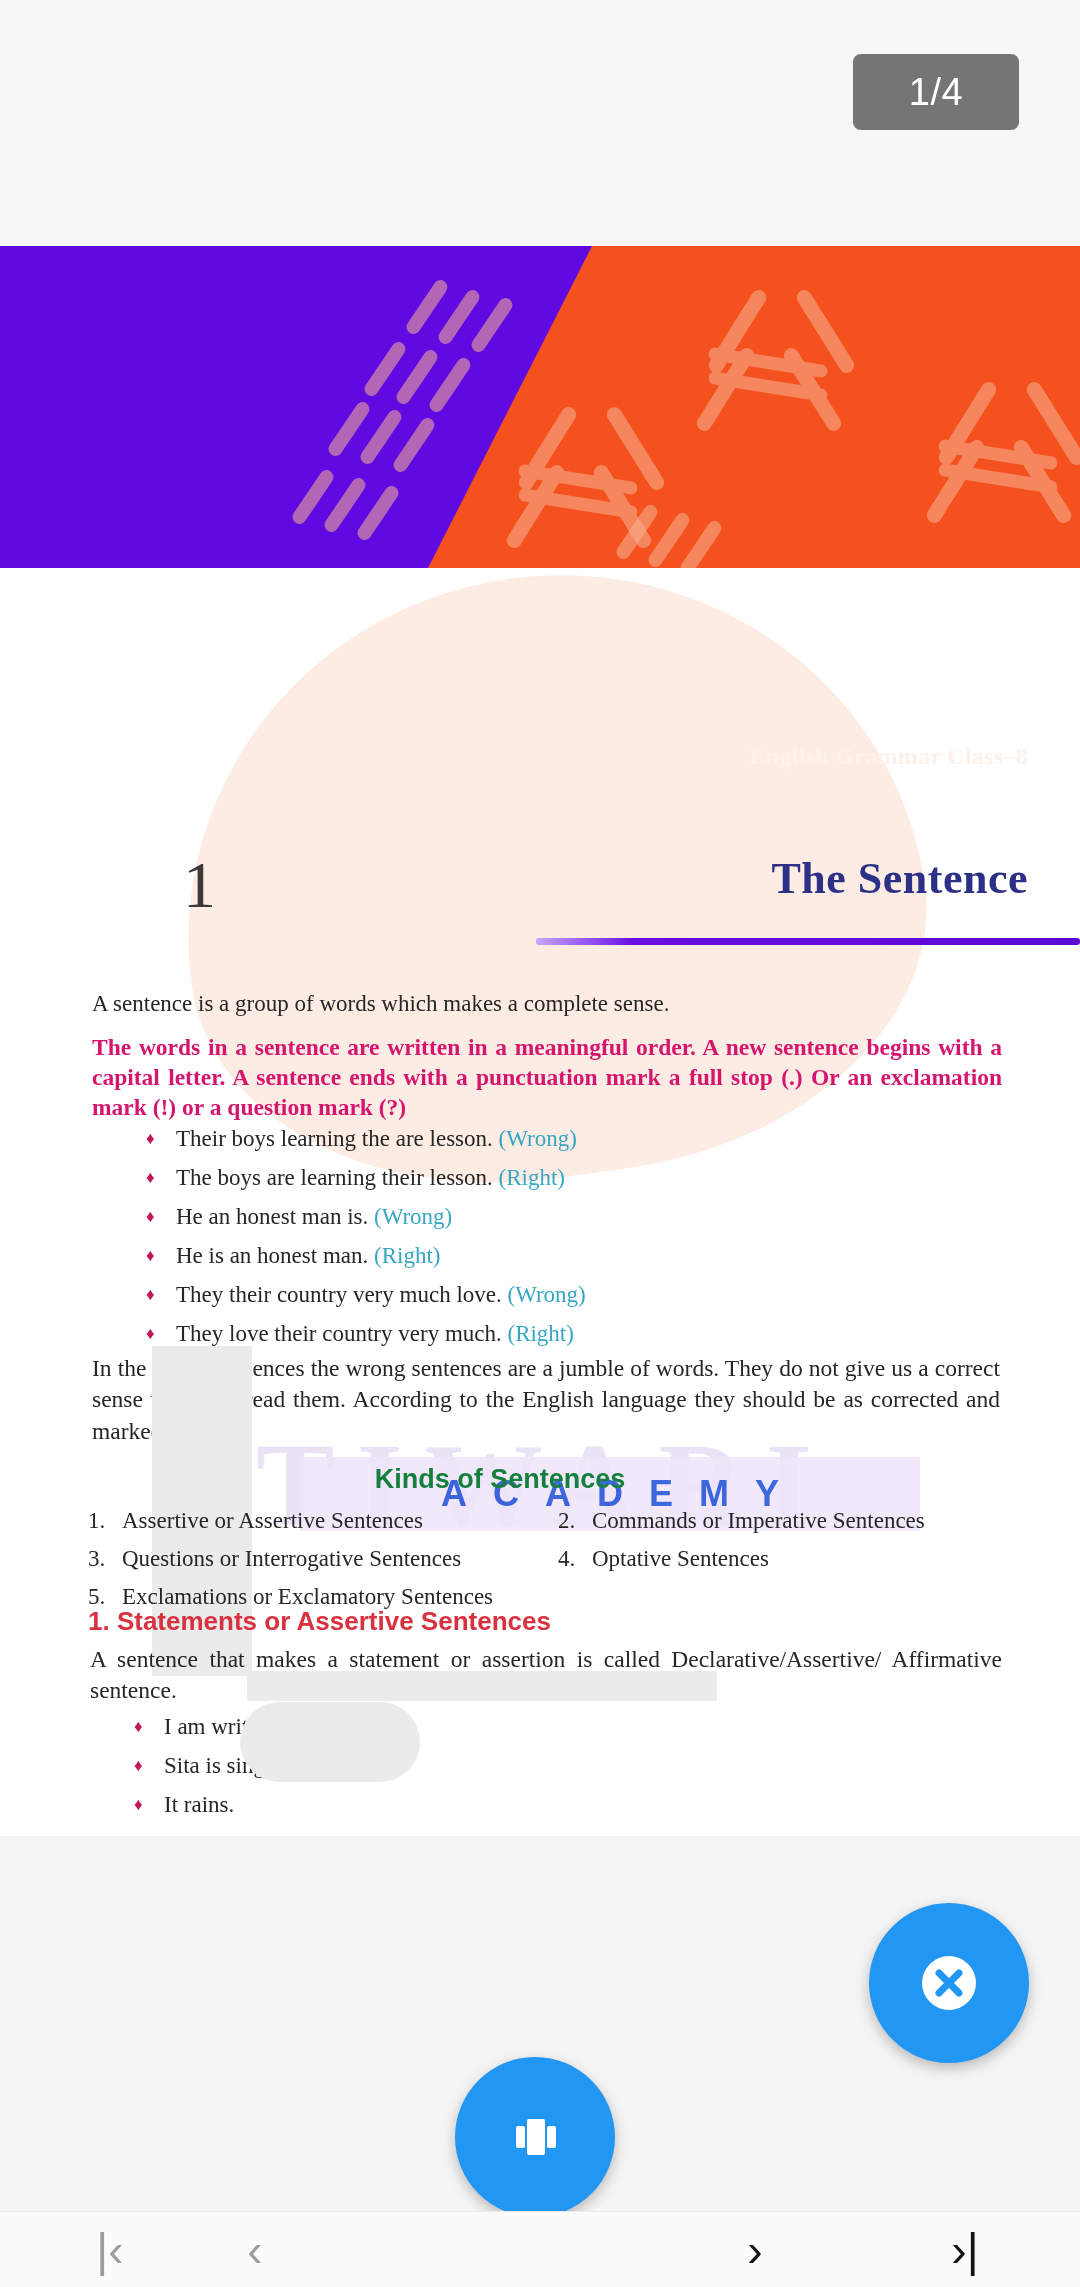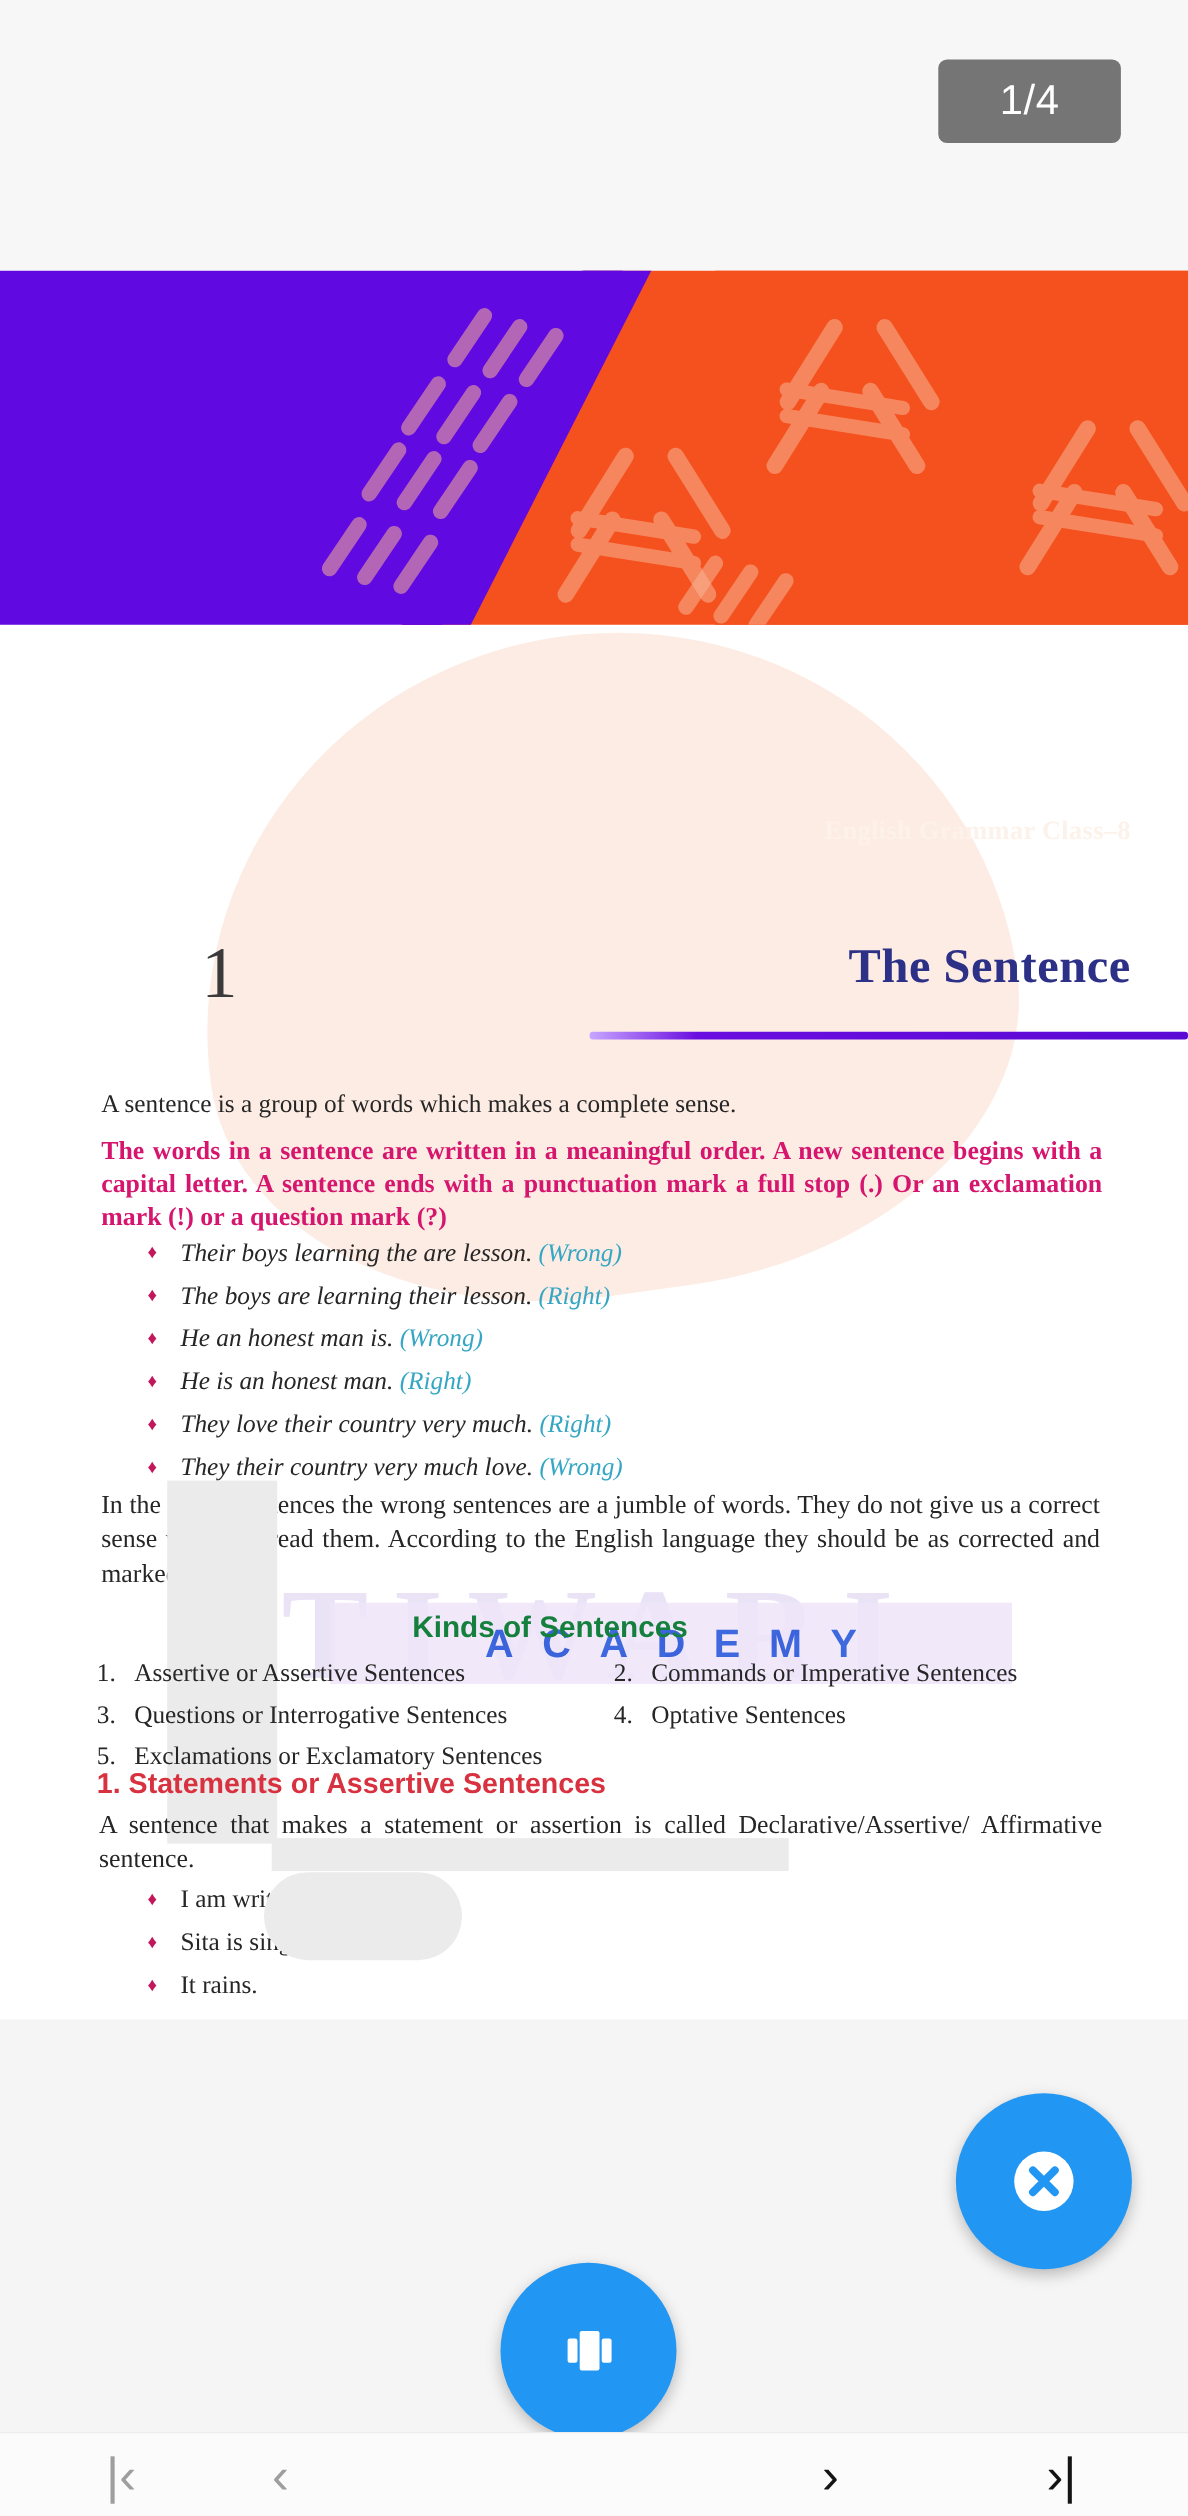--- a/index.html
+++ b/index.html
@@ -123,21 +123,21 @@
   ul.blist li {
     position: relative; font-size: 23px; color: #262626;
     padding-left: 36px; margin-bottom: 1px; line-height: 38px;
     white-space: nowrap;
   }
   ul.blist li::before {
     content: "\2666";
     position: absolute; left: 6px; top: 0;
     color: #c2185b; font-size: 17px;
   }
-  .bl-examples { left: 128px; top: 874px; font-style: italic; }
+  .bl-examples { left: 140px; top: 874px; }
   .bl-examples2 { left: 128px; top: 1462px; }
   .tag-wrong { color: #35a6c4; }
   .tag-right { color: #35a6c4; }
 
   .kinds-title {
     position: absolute; left: 0; top: 1218px; width: 1000px;
     text-align: center; font-family: "Liberation Sans", sans-serif;
     font-weight: bold; font-size: 27px; color: #15803d; z-index: 3;
   }
   .kinds-grid {
@@ -271,22 +271,22 @@
 
     <div class="p lead">A sentence is a group of words which makes a complete sense.</div>
 
     <div class="p pinkblock">The words in a sentence are written in a meaningful order. A new sentence begins with a capital letter. A sentence ends with a punctuation mark a full stop (.) Or an exclamation mark (!) or a question mark (?)</div>
 
     <ul class="blist bl-examples" id="examples-list">
         <li><span>Their boys learning the are lesson.</span><span class="tag-wrong"> (Wrong)</span></li>
         <li><span>The boys are learning their lesson.</span><span class="tag-right"> (Right)</span></li>
         <li><span>He an honest man is.</span><span class="tag-wrong"> (Wrong)</span></li>
         <li><span>He is an honest man.</span><span class="tag-right"> (Right)</span></li>
+        <li><span>They their country very much love.</span><span class="tag-wrong"> (Wrong)</span></li>
         <li><span>They love their country very much.</span><span class="tag-right"> (Right)</span></li>
-        <li><span>They their country very much love.</span><span class="tag-wrong"> (Wrong)</span></li>
       </ul>
 
     <div class="p para-mid">In the above sentences the wrong sentences are a jumble of words. They do not give us a correct sense when we read them. According to the English language they should be as corrected and marked right.</div>
 
     <div class="kinds-title">Kinds of Sentences</div>
 
     <div class="kinds-grid" id="kinds-grid">
         <div class="row">
           <div class="c1"><span class="n">1.</span><span>Assertive or Assertive Sentences</span></div>
           <div class="c2"><span class="n">2.</span><span>Commands or Imperative Sentences</span></div>

